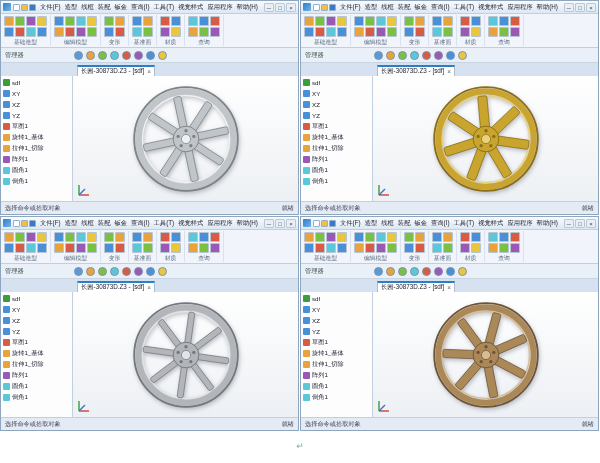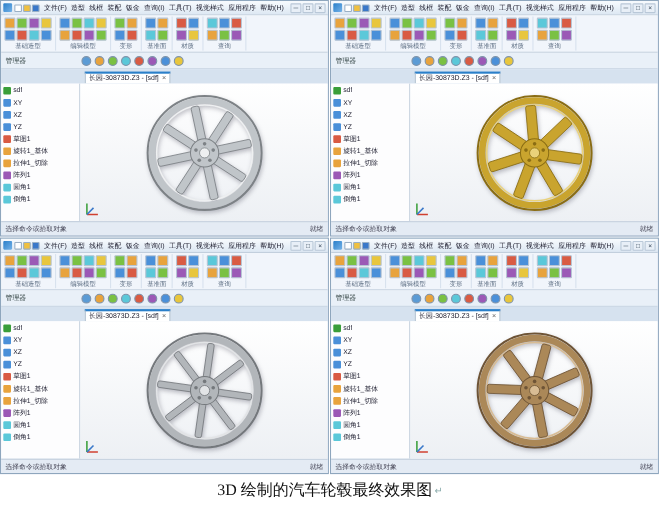--- a/index.html
+++ b/index.html
@@ -842,15 +842,14 @@
       </div>
     </div>
     <div class="statusbar">
       <span>选择命令或拾取对象</span>
       <span>就绪</span>
     </div>
   </div>
 </div>
 
 <div class="caption">
-  <span>3D 绘制的汽车轮毂最终效果图</span>
   <span class="pmark">↵</span>
 </div>
 
 </body></html>

